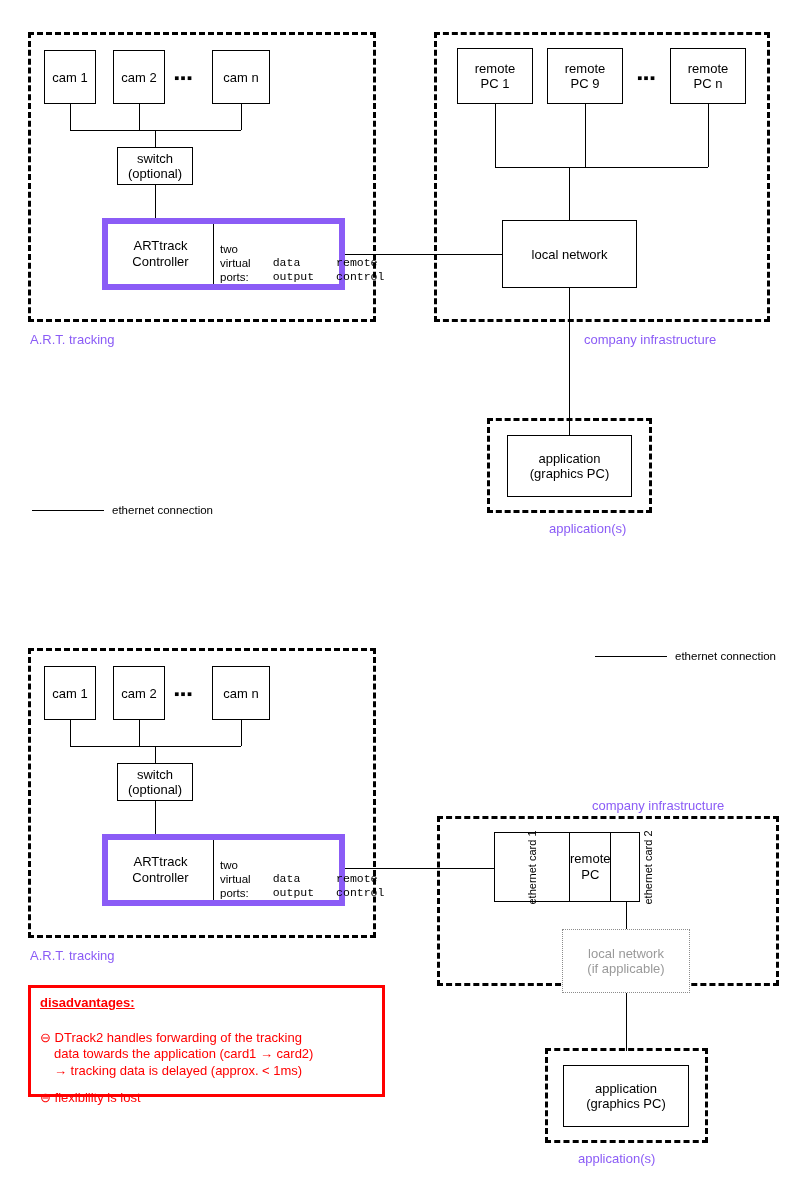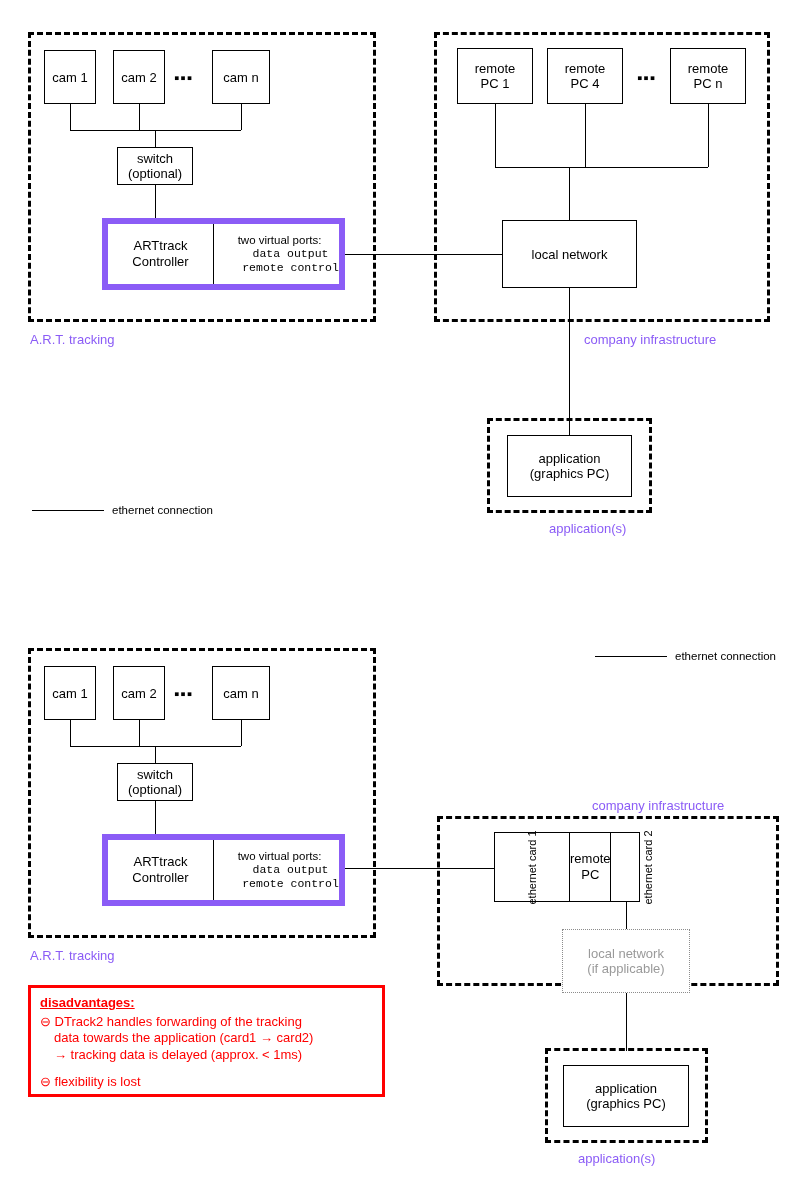--- a/index.html
+++ b/index.html
@@ -68,22 +68,22 @@
     align-items: center;
     justify-content: center;
     font-size: 13px;
     line-height: 16px;
     text-align: center;
     border-right: 1px solid #000000;
   }
   .split-right {
     flex: 1 1 auto;
     display: flex;
-    flex-direction: column;
-    align-items: center;
+    flex-direction: row;
+    align-items: flex-end;
     justify-content: center;
     font-size: 11.5px;
     line-height: 14px;
     padding-left: 6px;
     box-sizing: border-box;
   }
   .split-right .indent { padding-left: 22px; font-family: Liberation Mono, monospace; }
   
   .pc-node {
     position: absolute;
@@ -165,21 +165,21 @@
     background: #ffffff;
     color: #ff0000;
     padding: 7px 9px 9px 9px;
     font-size: 13px;
     line-height: 16.5px;
   }
   .warn-title {
     font-weight: bold;
     text-decoration: underline;
     display: block;
-    margin-bottom: 2px;
+    margin-bottom: 18px;
   }
   .warn-item { display: block; white-space: nowrap; }
   .warn-indent { display: block; padding-left: 14px; white-space: nowrap; }
   .warn-gap { display: block; height: 11px; }
 </style>
 </head>
 <body>
 
 <div id="canvas">
 
@@ -228,21 +228,21 @@
 
   <div class="group-box" style="left:434px; top:32px; width:336px; height:290px;"></div>
   <div class="group-label" style="left:584px; top:332px;">company infrastructure</div>
 
   <div class="node" style="left:457px; top:48px; width:76px; height:56px;">
     <span>remote</span>
     <span>PC 1</span>
   </div>
   <div class="node" style="left:547px; top:48px; width:76px; height:56px;">
     <span>remote</span>
-    <span>PC 4</span>
+    <span>PC 9</span>
   </div>
   <div class="dots" style="left:637px; top:70px;">▪▪▪</div>
   <div class="node" style="left:670px; top:48px; width:76px; height:56px;">
     <span>remote</span>
     <span>PC n</span>
   </div>
 
   <div class="vline" style="left:495px; top:104px; height:63px;"></div>
   <div class="vline" style="left:585px; top:104px; height:63px;"></div>
   <div class="vline" style="left:708px; top:104px; height:63px;"></div>

